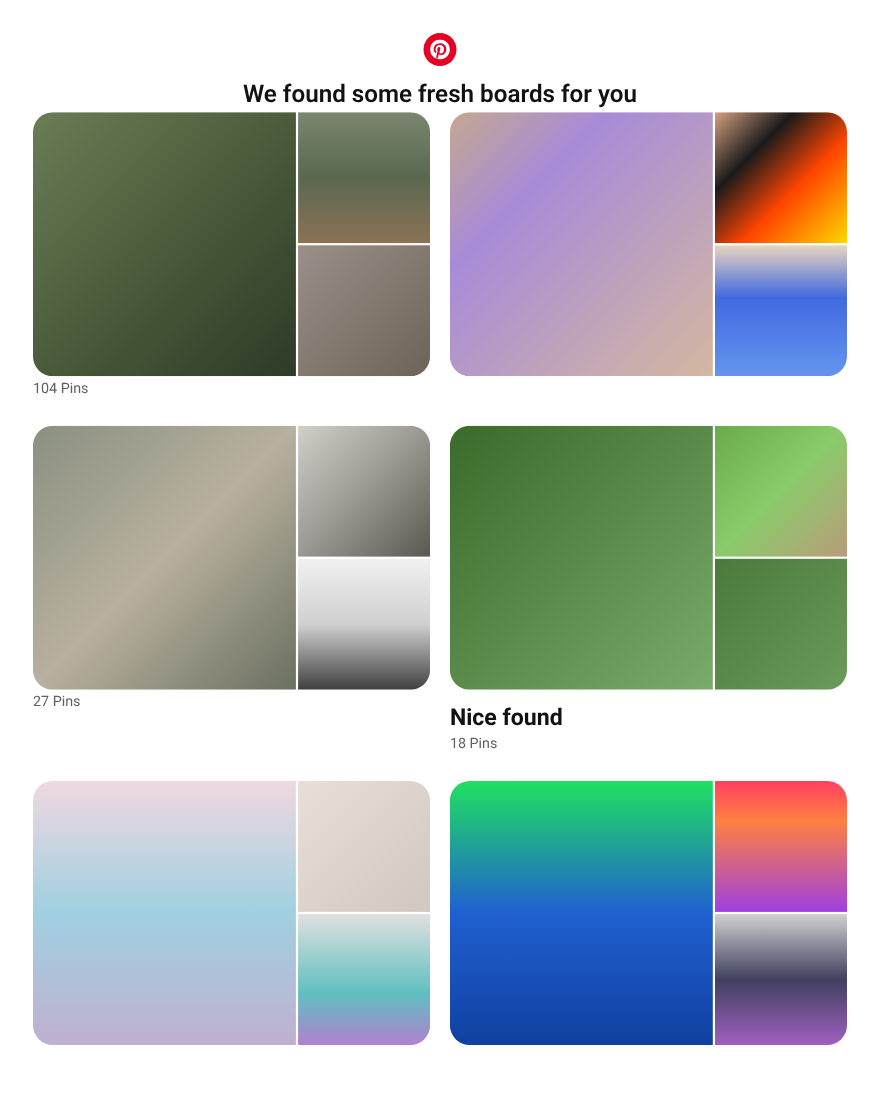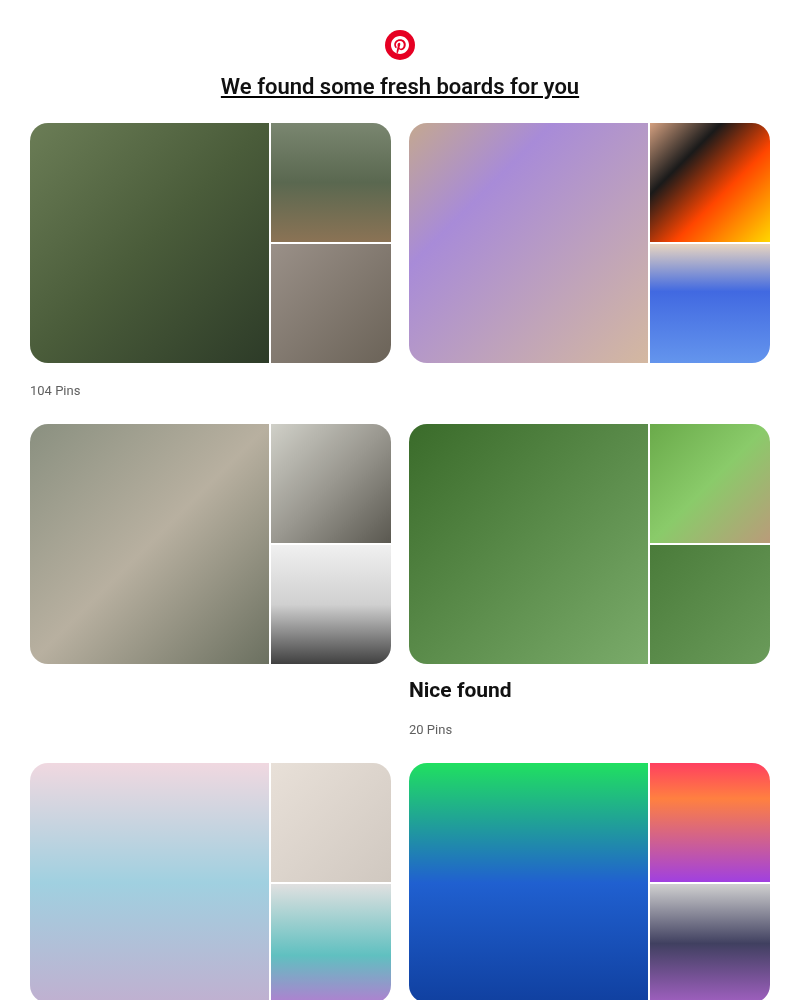--- a/index.html
+++ b/index.html
@@ -10,22 +10,21 @@
     body {
       font-family: -apple-system, BlinkMacSystemFont, 'Segoe UI', Roboto, Helvetica, Arial, sans-serif;
       background: #ffffff;
       width: 800px;
       padding: 30px 30px 0 30px;
     }
     .header {
       display: flex;
       flex-direction: column;
       align-items: center;
-      margin-bottom: 24px;
-      text-decoration: underline;
+      margin-bottom: 3px;
     }
     .logo {
       width: 30px;
       height: 30px;
       background: #e60023;
       border-radius: 50%;
       display: flex;
       align-items: center;
       justify-content: center;
       margin-bottom: 14px;
@@ -77,21 +76,21 @@
     }
     .board-title {
       font-size: 21px;
       font-weight: 700;
       color: #111111;
       margin-top: 14px;
     }
     .board-meta {
       font-size: 13px;
       color: #5f5f5f;
-      margin-top: 20px;
+      margin-top: 4px;
       font-weight: 400;
     }
     
     .garden-1 { background: linear-gradient(135deg, #6b7d56 0%, #4a5c3a 50%, #2d3b28 100%); }
     .garden-2 { background: linear-gradient(180deg, #7a8670 0%, #5a6850 50%, #8b7355 100%); }
     .garden-3 { background: linear-gradient(135deg, #9a9088 0%, #6b6358 100%); }
     .hair-1 { background: linear-gradient(135deg, #c4a890 0%, #a88bd8 30%, #d4b8a0 100%); }
     .hair-2 { background: linear-gradient(135deg, #d4a080 0%, #1a1a1a 30%, #ff4500 60%, #ffd700 100%); }
     .hair-3 { background: linear-gradient(180deg, #e8d5c0 0%, #4169e1 40%, #6495ed 100%); }
     .deck-1 { background: linear-gradient(135deg, #8a9080 0%, #b8b0a0 50%, #6b7060 100%); }
@@ -140,31 +139,35 @@
       <div class="img img-bottom hair-3"></div>
     </div>
   </div>
 
   <div class="board-card">
     <div class="board-images">
       <div class="img img-main deck-1"></div>
       <div class="img img-top deck-2"></div>
       <div class="img img-bottom deck-3"></div>
     </div>
+    <div class="board-meta">
+      <span>27</span>
+      <span>Pins</span>
+    </div>
   </div>
 
   <div class="board-card">
     <div class="board-images">
       <div class="img img-main nice-1"></div>
       <div class="img img-top nice-2"></div>
       <div class="img img-bottom nice-3"></div>
     </div>
     <div class="board-title">Nice found</div>
     <div class="board-meta">
-      <span>20</span>
+      <span>18</span>
       <span>Pins</span>
     </div>
   </div>
 
   <div class="board-card">
     <div class="board-images">
       <div class="img img-main harfarg-1"></div>
       <div class="img img-top harfarg-2"></div>
       <div class="img img-bottom harfarg-3"></div>
     </div>

